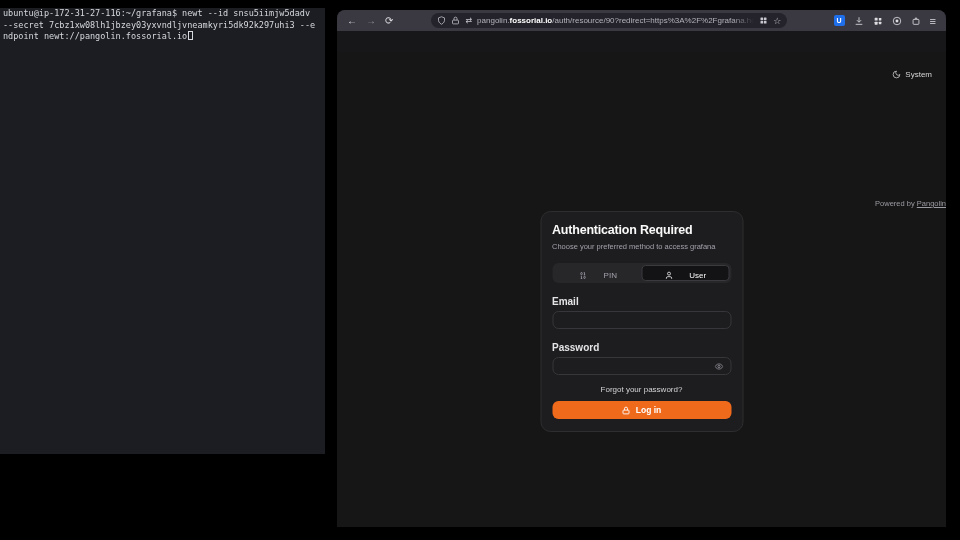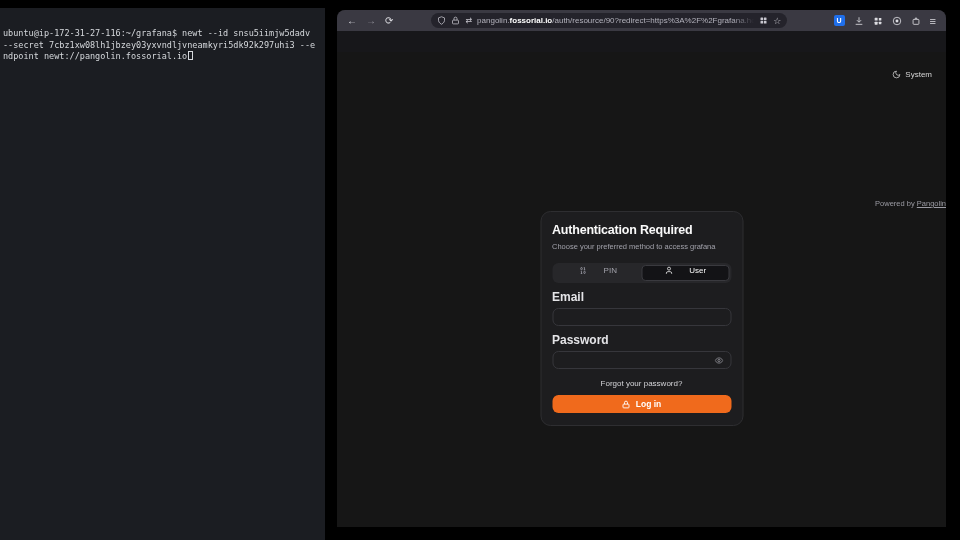--- a/index.html
+++ b/index.html
@@ -1,22 +1,22 @@
 <!DOCTYPE html>
 <html><head>
 <meta charset="utf-8">
 <style>
   * { margin:0; padding:0; box-sizing:border-box; }
   html,body { width:960px; height:540px; }
   body { background:#000; font-family:"Liberation Sans", sans-serif; position:relative; overflow:hidden; }
 
   
-  .terminal { position:absolute; left:0; top:8px; width:325px; height:532px;
+  .terminal { position:absolute; left:0; top:8px; width:325px; height:446px;
     background:#1b1d22; color:#d6d9dd; font-family:"DejaVu Sans Mono", monospace;
-    font-size:8.5px; line-height:11.5px; padding:20px 3px; }
+    font-size:8.5px; line-height:11.5px; padding:0 3px; }
   .term-cursor { display:inline-block; width:5px; height:9px; border:1px solid #d6d9dd; margin-left:1px; vertical-align:-1px; }
 
   
   .browser { position:absolute; left:337px; top:10px; width:609px; height:517px;
     background:#17171a; border-radius:8px 8px 0 0; overflow:hidden; }
 
   .tabbar { height:21px; background:#1d1c24; display:flex; align-items:center; padding:0 10px 0 14px; }
   .fx-view { color:#d7d7db; display:flex; align-items:center; }
   .tab { margin-left:14px; width:110px; height:17px; background:#45444e; border-radius:4px;
     display:flex; align-items:center; padding:0 6px; gap:5px; }
@@ -51,24 +51,24 @@
   .system-toggle { position:absolute; top:18px; right:14px; display:flex; align-items:center; gap:4px;
     color:#d6d6d6; font-size:8px; }
   .powered { position:absolute; top:147px; left:0; width:100%; text-align:right; font-size:7.5px; color:#9b9ba3; }
   .powered a { color:#9b9ba3; text-decoration:underline; }
 
   .card { position:absolute; top:159px; left:50%; transform:translateX(-50%); width:203px;
     background:#1d1d1f; border:1px solid #2e2e31; border-radius:10px; padding:11px 11px 12px; }
   .card-title { font-size:12.5px; font-weight:700; color:#fafafa; letter-spacing:-.2px; }
   .card-sub { margin-top:5px; font-size:7.5px; color:#a2a2ab; }
   .tabs { margin-top:12px; display:flex; background:#27272a; border-radius:6px; padding:2px; height:20px; }
-  .tabbtn { flex:1; display:flex; align-items:flex-start; justify-content:center; gap:16px;
+  .tabbtn { flex:1; display:flex; align-items:flex-end; justify-content:center; gap:16px;
     font-size:8px; color:#a2a2ab; border-radius:4px; border:1px solid transparent; }
   .tabbtn.active { background:#131316; color:#fafafa; border-color:#3a3a3f; }
-  .field-label { margin-top:7px; font-size:12px; font-weight:600; color:#e4e4e7; }
+  .field-label { margin-top:13px; font-size:10px; font-weight:600; color:#e4e4e7; }
   .input { margin-top:4px; height:18px; border:1px solid #36363b; border-radius:6px; background:transparent;
     display:flex; align-items:center; justify-content:flex-end; padding:0 7px; color:#9a9aa2; }
   .forgot { margin-top:10px; text-align:center; font-size:8px; color:#d4d4d8; }
   .login-btn { margin-top:7px; height:18px; background:#f06a1c; border-radius:6px; display:flex;
     align-items:center; justify-content:center; gap:5px; color:#fff; font-size:8.5px; font-weight:600; }
   svg { display:block; }
 </style>
 </head>
 <body>
 

